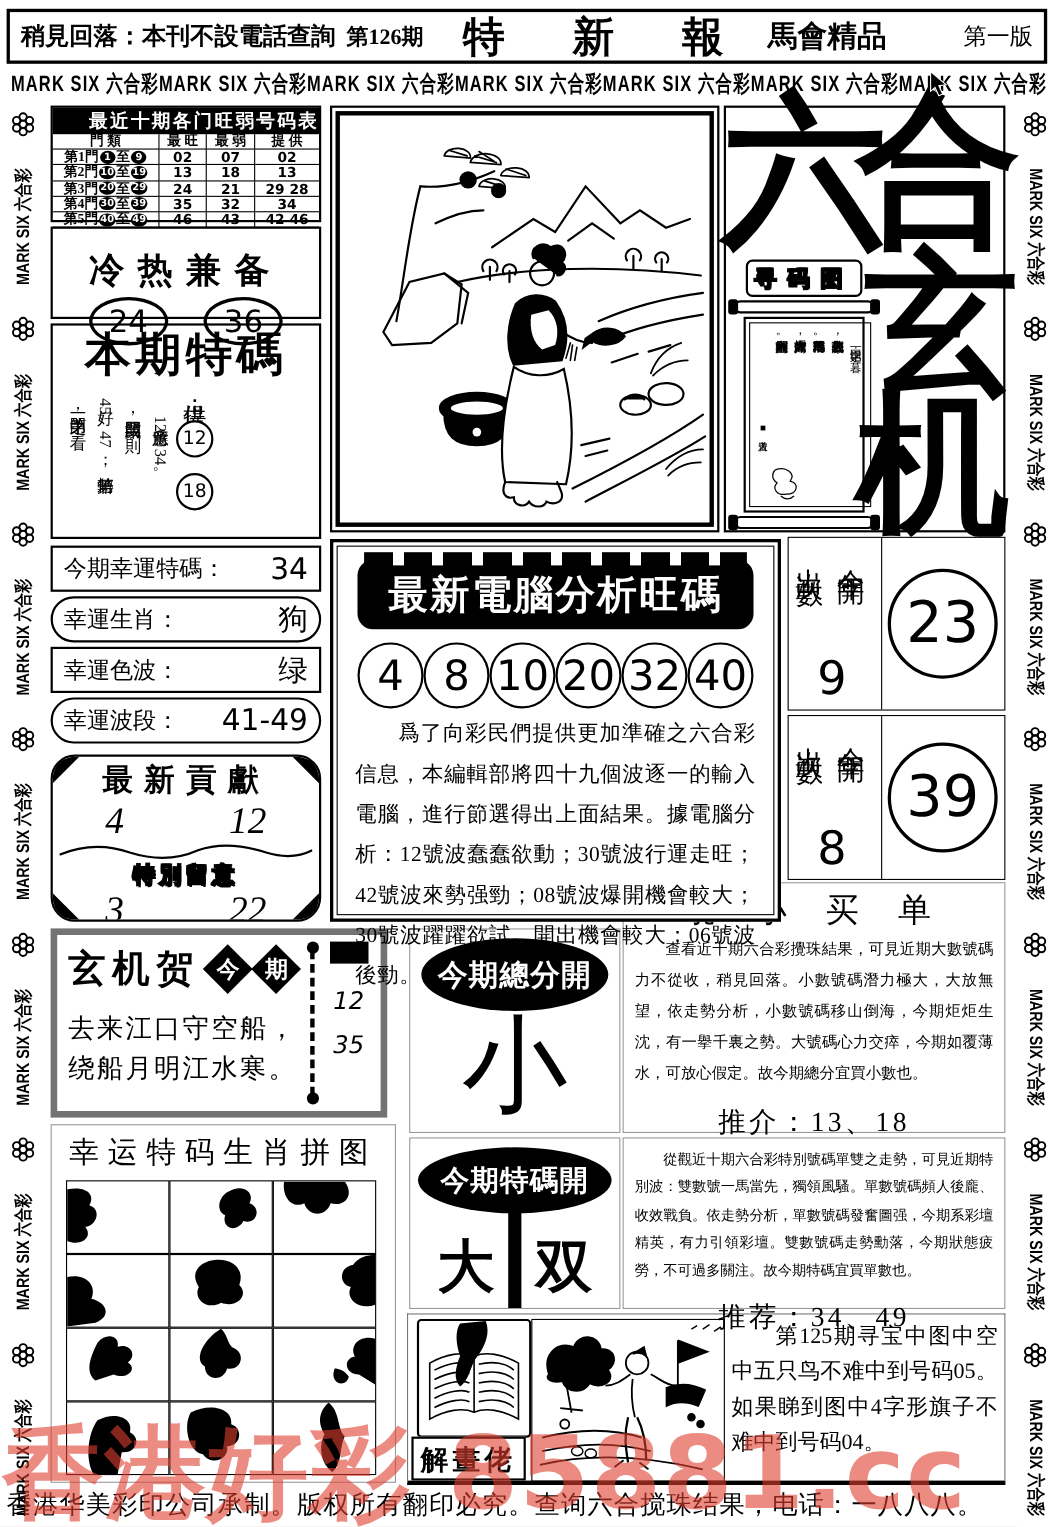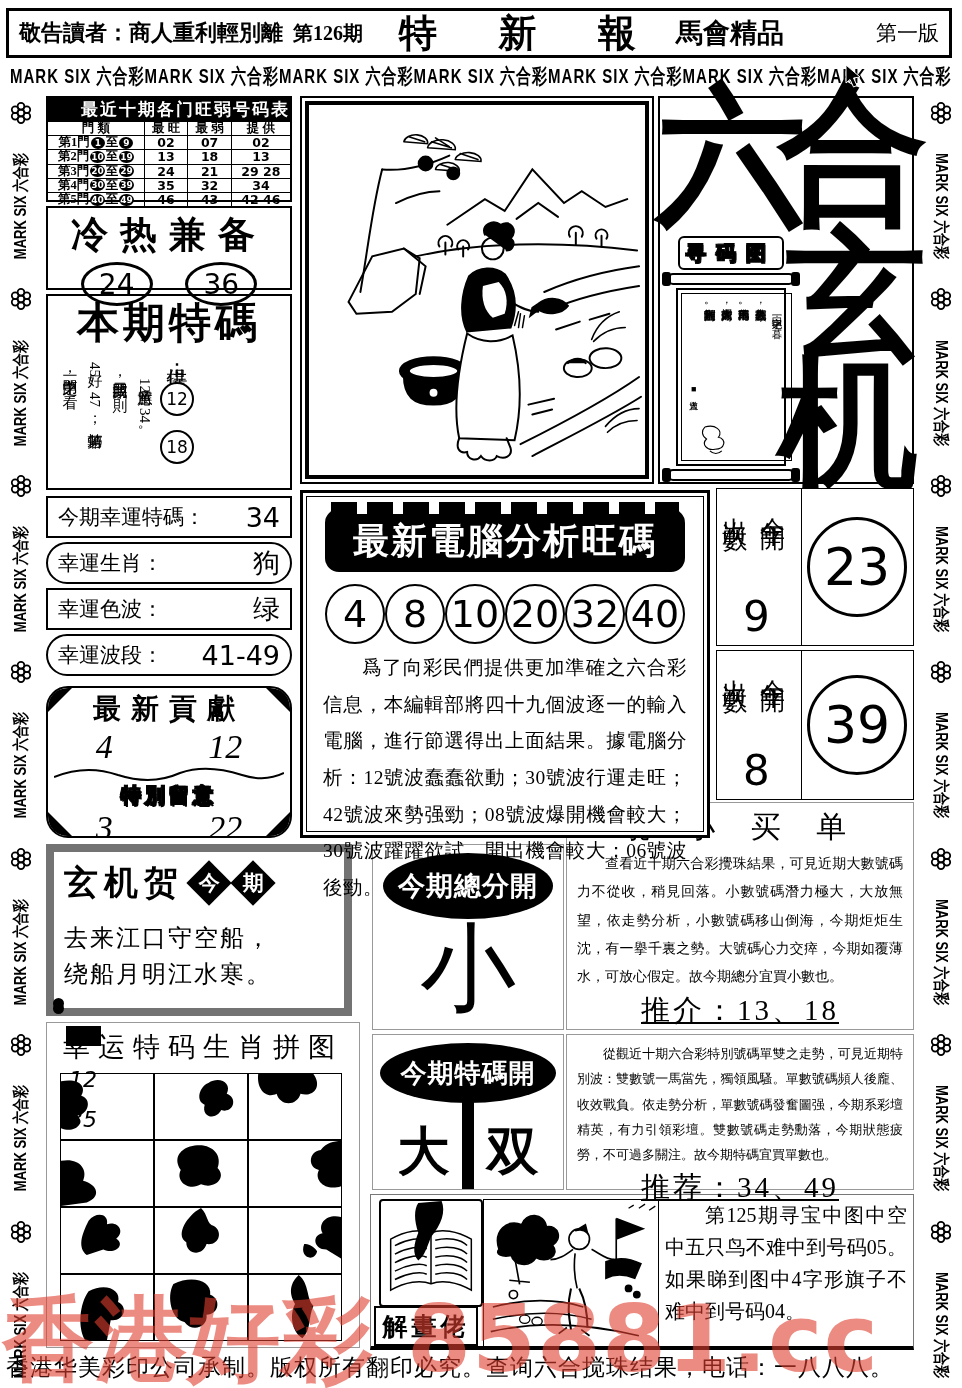--- a/index.html
+++ b/index.html
@@ -33,21 +33,21 @@
     letter-spacing:2px;height:24px;line-height:24px;}
   .gate-table{display:grid;grid-template-columns:40% 18% 18% 24%;font-size:12.5px;font-weight:bold;}
   .gate-table>div{border-right:1px solid #000;border-bottom:1px solid #000;height:13.2px;
     display:flex;align-items:center;justify-content:center;gap:1px;text-align:right;}
   .gate-table>div:nth-child(4n){border-right:none;}
   .cnum{display:inline-flex;align-items:center;justify-content:center;background:#000;color:#fff;
     border-radius:50%;min-width:12px;height:12px;font-size:9px;padding:0 1px;
     font-family:"DejaVu Sans",sans-serif;}
   
   .coldhot-box{left:46px;top:206px;width:246px;height:84px;border:2px solid #000;text-align:center;}
-  .ch-title{font-size:37px;font-weight:bold;letter-spacing:12px;margin-top:2px;}
+  .ch-title{font-size:32px;font-weight:bold;letter-spacing:12px;margin-top:16px;}
   .ch-nums{display:flex;justify-content:space-evenly;margin-top:2px;}
   .oval{border:3px solid #000;border-radius:50%;width:66px;height:38px;display:flex;
     align-items:center;justify-content:center;font-size:28px;}
   
   .special-box{left:46px;top:294px;width:246px;height:196px;border:2px solid #000;}
   .sp-title{font-size:42px;font-weight:bold;text-align:center;letter-spacing:4px;line-height:1.1;margin-top:4px;}
   .sp-vert{writing-mode:vertical-rl;height:132px;margin:6px 14px 0 6px;font-size:15px;}
   .sp-vert .vcol{margin:0 6px;}
   .sp-lead{font-size:21px;}
   .sp-vert .vcol:nth-child(2){padding-top:26px;}
@@ -71,21 +71,21 @@
   .c-tl{top:-1px;left:-1px;border-top-color:#000;border-left-color:#000;}
   .c-tr{top:-1px;right:-1px;border-top-color:#000;border-right-color:#000;}
   .c-bl{bottom:-1px;left:-1px;border-bottom-color:#000;border-left-color:#000;}
   .c-br{bottom:-1px;right:-1px;border-bottom-color:#000;border-right-color:#000;}
   .ct-title{font-size:28px;font-weight:bold;letter-spacing:10px;margin-top:2px;}
   .ct-nums{display:flex;justify-content:space-around;font-size:34px;font-style:italic;}
   .ct-note{color:#fff;font-weight:bold;font-size:20px;letter-spacing:4px;
     -webkit-text-stroke:1.4px #000;
     text-shadow:-1px -1px 0 #000,1px -1px 0 #000,-1px 1px 0 #000,1px 2px 0 #000;}
   
-  .xuanji-box{left:46px;top:844px;width:306px;height:172px;border:8px solid #737373;display:flex;flex-direction:column;}
+  .xuanji-box{left:46px;top:844px;width:306px;height:172px;border:6px solid #737373;display:flex;}
   .xj-main{flex:1;padding:8px 4px 0 10px;}
   .xj-titlerow{display:flex;align-items:center;gap:6px;}
   .xj-title{font-size:34px;font-weight:bold;letter-spacing:6px;}
   .diamond{width:32px;height:32px;background:#000;transform:rotate(45deg);display:inline-flex;
     align-items:center;justify-content:center;margin:0 3px;}
   .diamond span{transform:rotate(-45deg);color:#fff;font-weight:bold;font-size:21px;}
   .xj-poem{font-size:24px;margin-top:14px;line-height:1.5;letter-spacing:2px;}
   .dash-line{width:0;border-left:4px dashed #000;margin:14px 2px;position:relative;}
   .dash-line::before,.dash-line::after{content:"";position:absolute;left:-7px;width:11px;height:11px;
     background:#000;border-radius:50%;}
@@ -149,21 +149,21 @@
     letter-spacing:5px;line-height:1.35;}
   .occ-vt .vcol{margin:0 4px;}
   .occ-count{position:absolute;bottom:4px;left:26px;font-size:42px;}
   .occ-right{position:absolute;left:84px;right:0;top:0;bottom:0;display:flex;
     align-items:center;justify-content:center;}
   .occ-circ{width:94px;height:94px;font-size:52px;border-width:3px;}
   
   .howl-box{left:566px;top:802px;width:348px;height:228px;border:1px solid #999;padding:2px 10px;z-index:1;}
   .hw-title{font-size:30px;text-align:center;letter-spacing:14px;margin-top:2px;}
   .small-para{font-size:14px;line-height:2.02;text-align:justify;text-indent:2em;margin-top:2px;}
-  .recommend{font-size:29px;text-align:center;letter-spacing:3px;margin-top:0px;text-decoration:underline;}
+  .recommend{font-size:25px;text-align:center;letter-spacing:3px;margin-top:12px;}
   
   .total-box{left:372px;top:844px;width:192px;height:186px;border:1px solid #999;text-align:center;}
   .ellipse{background:#000;color:#fff;border-radius:50%;width:170px;height:66px;margin:8px auto 0;
     display:flex;align-items:center;justify-content:center;font-size:27px;font-weight:bold;letter-spacing:1px;}
   .big-char{font-size:96px;line-height:1.05;}
   .sopen-box{left:372px;top:1034px;width:192px;height:156px;border:1px solid #999;text-align:center;overflow:hidden;}
   .sopen-box .ellipse{width:176px;height:60px;font-size:26px;position:relative;z-index:2;}
   .stem{position:absolute;left:50%;top:30px;width:12px;height:126px;background:#000;transform:translateX(-50%);}
   .so-row{position:relative;display:flex;justify-content:space-between;padding:0 6px;margin-top:14px;}
   .so-char{font-size:52px;font-weight:bold;z-index:2;}
@@ -185,21 +185,21 @@
     pointer-events:none;letter-spacing:1px;}
   .footer{left:6px;top:1352px;width:950px;font-size:23px;letter-spacing:1px;white-space:nowrap;z-index:8;}
   .cursor{left:845px;top:64px;z-index:4;}
 </style>
 </head>
 <body>
 
 <div class="page">
 
   <div class="abs header-box">
-    <span class="hd-notice">敬告讀者：商人重利輕別離</span>
+    <span class="hd-notice">稍見回落：本刊不設電話查詢</span>
     <span class="hd-issue">第126期</span>
     <span class="hd-title">特 新 報</span>
     <span class="hd-sub">馬會精品</span>
     <span class="hd-edition">第一版</span>
   </div>
 
   <div class="abs marquee" id="marquee">
       <svg width="24" height="24" viewBox="0 0 24 24">
         <g fill="none" stroke="#000" stroke-width="1.6">
           <circle cx="12" cy="5.8" r="3.1"></circle>

